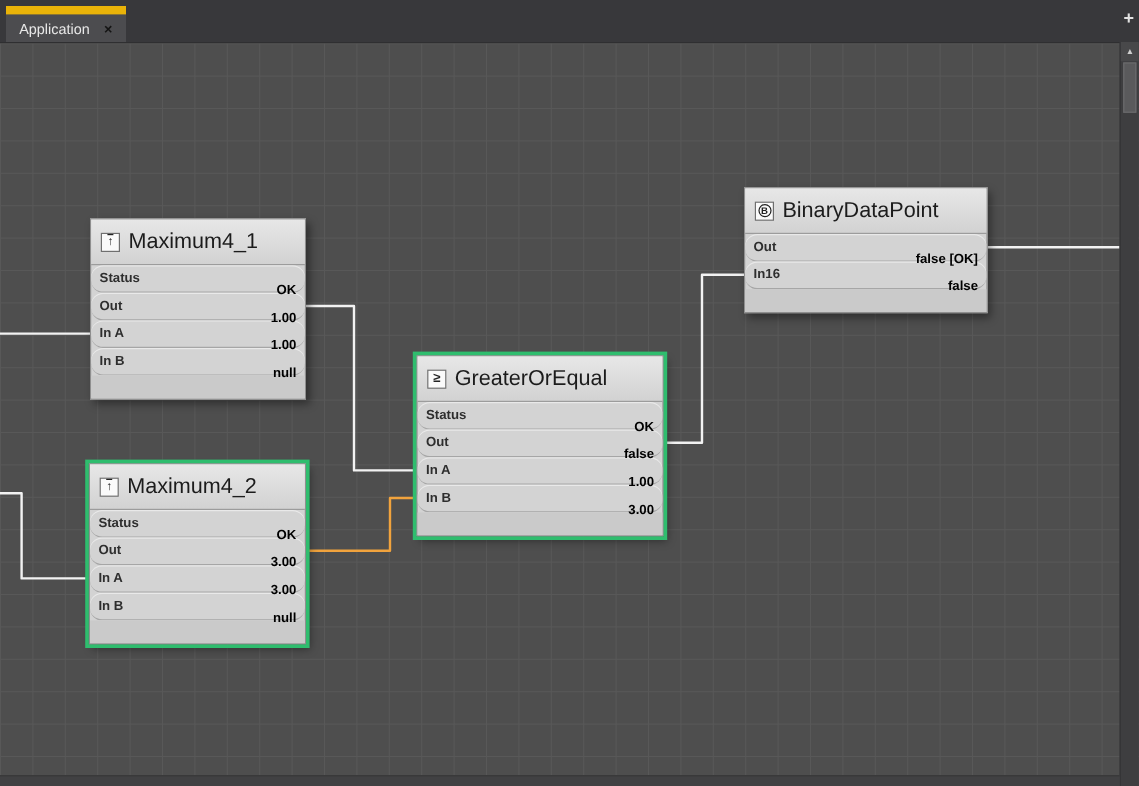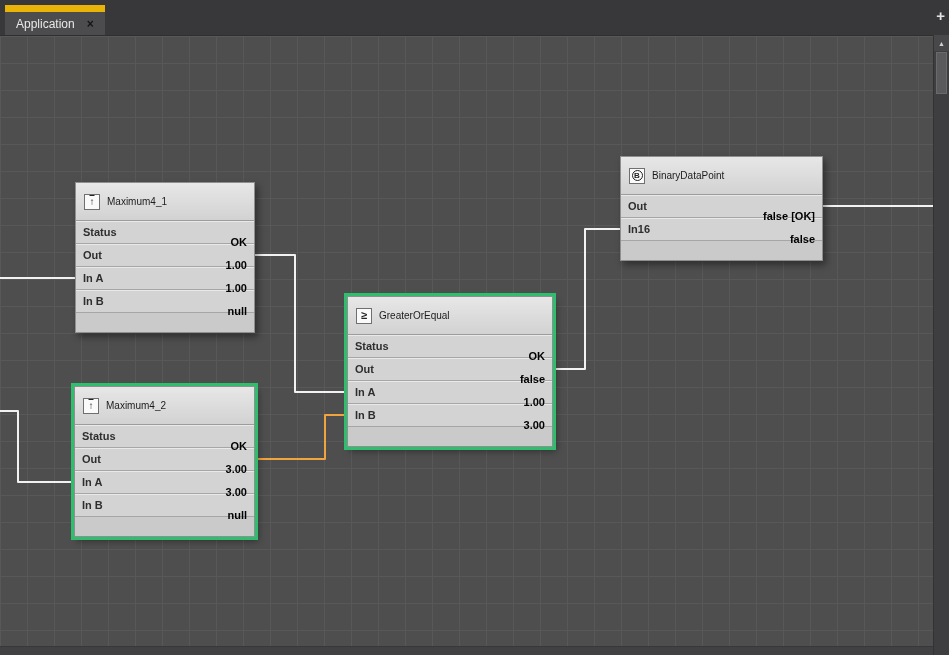--- a/index.html
+++ b/index.html
@@ -51,27 +51,27 @@
   .icon-box {
     width:16px; height:16px; background:#fafafa; border:1px solid #6f6f6f;
     display:flex; align-items:center; justify-content:center; flex:none;
   }
   .glyph-max { font-size:10px; font-weight:bold; color:#222; text-decoration:overline; line-height:1; }
   .glyph-gte { font-size:11px; font-weight:bold; color:#222; line-height:1; }
   .glyph-circle {
     width:11px; height:11px; border:1px solid #222; border-radius:50%;
     font-size:8px; font-weight:bold; line-height:9px; text-align:center; color:#222;
   }
-  .block-title { font-size:10px; color:#1c1c1c; margin-left:7px; white-space:nowrap; }
+  .block-title { font-size:18px; color:#1c1c1c; margin-left:7px; white-space:nowrap; }
   .block-row {
     height:23px; display:flex; align-items:center; justify-content:space-between;
     padding:0 7px; background:#d3d3d3;
     border-bottom:1px solid #a6a6a6;
     box-shadow:inset 0 1px 0 rgba(255,255,255,.5);
-    font-size:11px; font-weight:bold;
+    font-size:11px; font-weight:bold;border-radius:10px;
   }
   .row-label { color:#2e2e2e; }
   .row-value { color:#000; text-align:left;margin-top:20px; }
   .block-footer { height:19px; background:#cacaca; }
 
   .b1 { left:75px;  top:146px; width:180px; }
   .b2 { left:74px;  top:350px; width:181px; }
   .b3 { left:347px; top:260px; width:206px; }
   .b4 { left:620px; top:120px; width:203px; }
 

